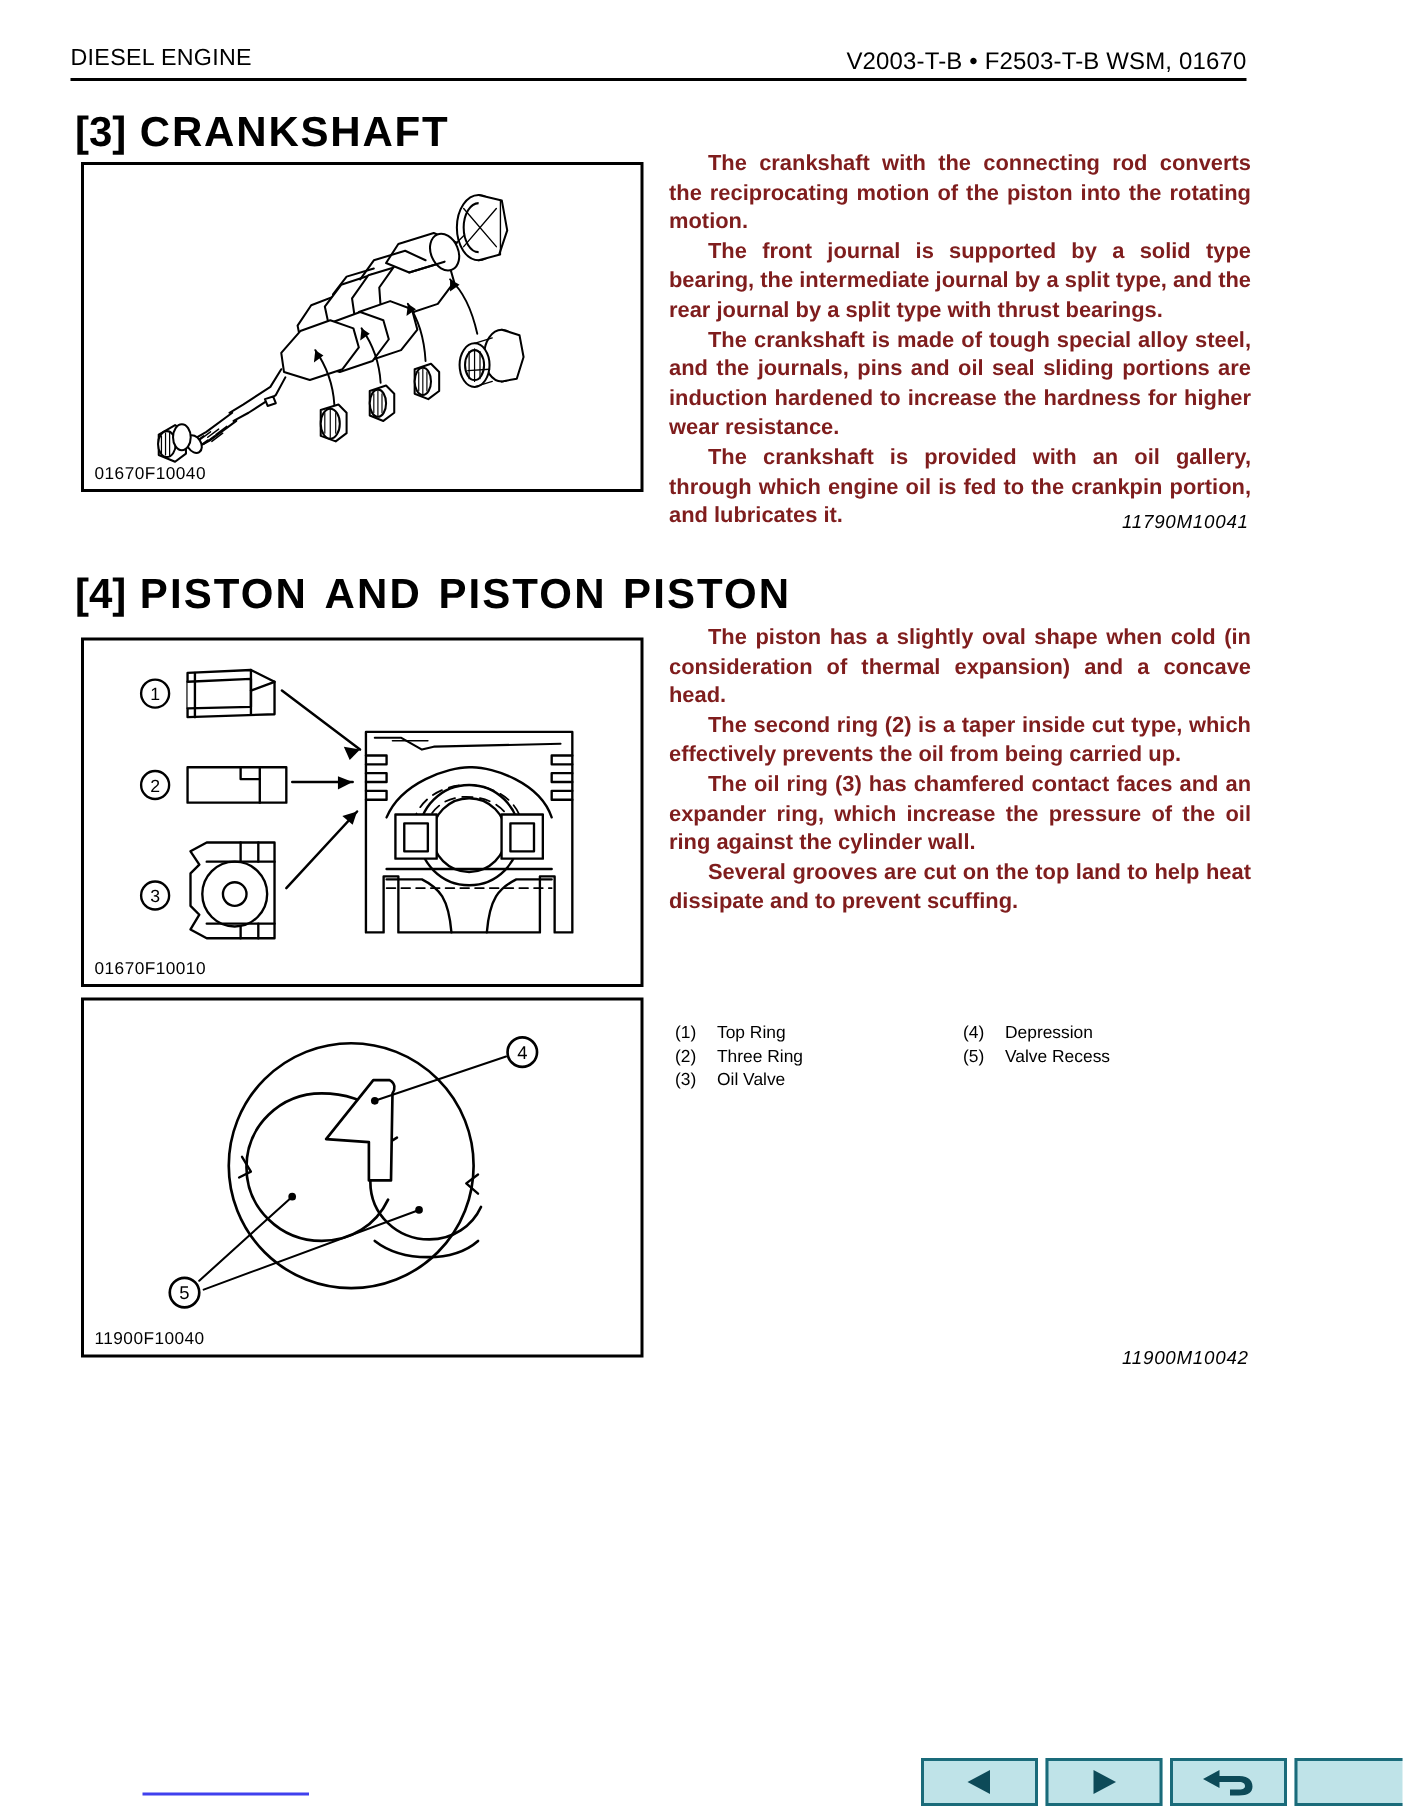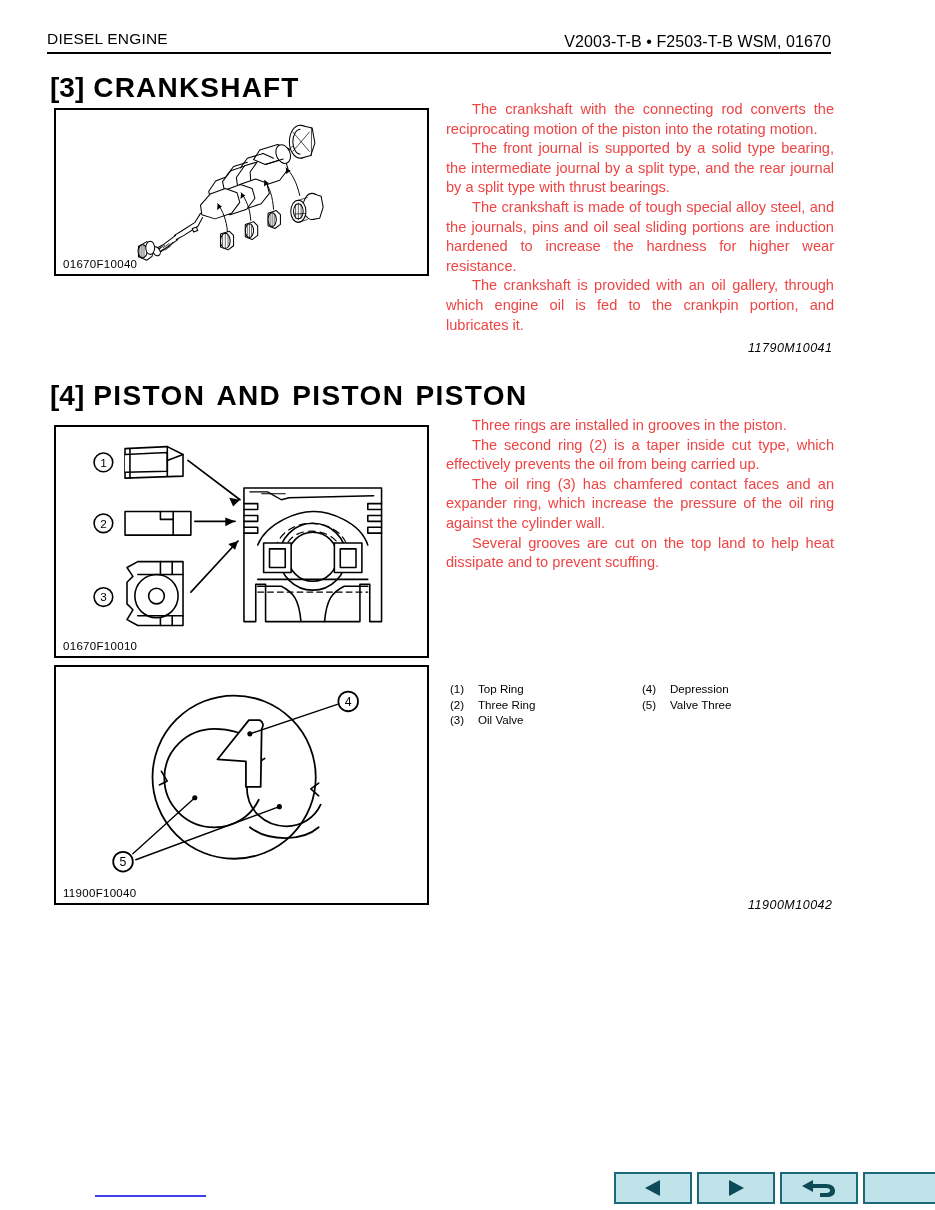--- a/index.html
+++ b/index.html
@@ -70,21 +70,21 @@
   #heading-crankshaft { left: 50px; top: 72px; }
   #heading-piston { left: 50px; top: 380px; }
 
   
   .figure-box {
     position: absolute;
     border: 2px solid #000000;
     background: #ffffff;
     box-sizing: border-box;
   }
-  #figure-crankshaft { left: 54px; top: 108px; width: 375px; height: 168px; }
+  #figure-crankshaft { left: 54px; top: 108px; width: 375px; height: 220px; }
   #figure-piston-rings { left: 54px; top: 425px; width: 375px; height: 233px; }
   #figure-piston-crown { left: 54px; top: 665px; width: 375px; height: 240px; }
 
   .figure-box svg {
     position: absolute;
     left: 0;
     top: 0;
     width: 100%;
     height: 100%;
     display: block;
@@ -100,21 +100,22 @@
     white-space: nowrap;
   }
 
   
   .body-text {
     position: absolute;
     width: 388px;
     font-size: 14.6px;
     line-height: 19.6px;
     text-align: justify;
-    color: #ef4444;
+    color: #7f1d1d;
+    font-weight: bold;
   }
   #text-crankshaft { left: 446px; top: 100px; }
   #text-piston { left: 446px; top: 416px; }
   .body-text p {
     margin: 0;
     text-indent: 26px;
   }
 
   
   .caption-code {
@@ -387,21 +388,21 @@
     </g>
     <g font-family="Liberation Sans, sans-serif" font-size="12.5" text-anchor="middle" fill="#000">
       <text x="296" y="39.5">4</text>
       <text x="67" y="202.5">5</text>
     </g>
   </svg>
   <div class="figure-id">11900F10040</div>
 </div>
 
 <div class="body-text" id="text-piston">
-  <p>Three rings are installed in grooves in the piston.</p>
+  <p>The piston has a slightly oval shape when cold (in consideration of thermal expansion) and a concave head.</p>
   <p>The second ring (2) is a taper inside cut type, which effectively prevents the oil from being carried up.</p>
   <p>The oil ring (3) has chamfered contact faces and an expander ring, which increase the pressure of the oil ring against the cylinder wall.</p>
   <p>Several grooves are cut on the top land to help heat dissipate and to prevent scuffing.</p>
 </div>
 
 <div id="parts-legend">
   <div class="legend-col col-a">
     <div class="legend-row">
       <span class="legend-num">(1)</span>
       <span class="legend-label">Top Ring</span>
@@ -415,21 +416,21 @@
       <span class="legend-label">Oil Valve</span>
     </div>
   </div>
   <div class="legend-col col-b">
     <div class="legend-row">
       <span class="legend-num">(4)</span>
       <span class="legend-label">Depression</span>
     </div>
     <div class="legend-row">
       <span class="legend-num">(5)</span>
-      <span class="legend-label">Valve Three</span>
+      <span class="legend-label">Valve Recess</span>
     </div>
   </div>
 </div>
 
 <div class="caption-code" id="caption-piston">11900M10042</div>
 
 <div id="bottom-link"></div>
 
 <div id="nav-bar">
   <button class="nav-button">

